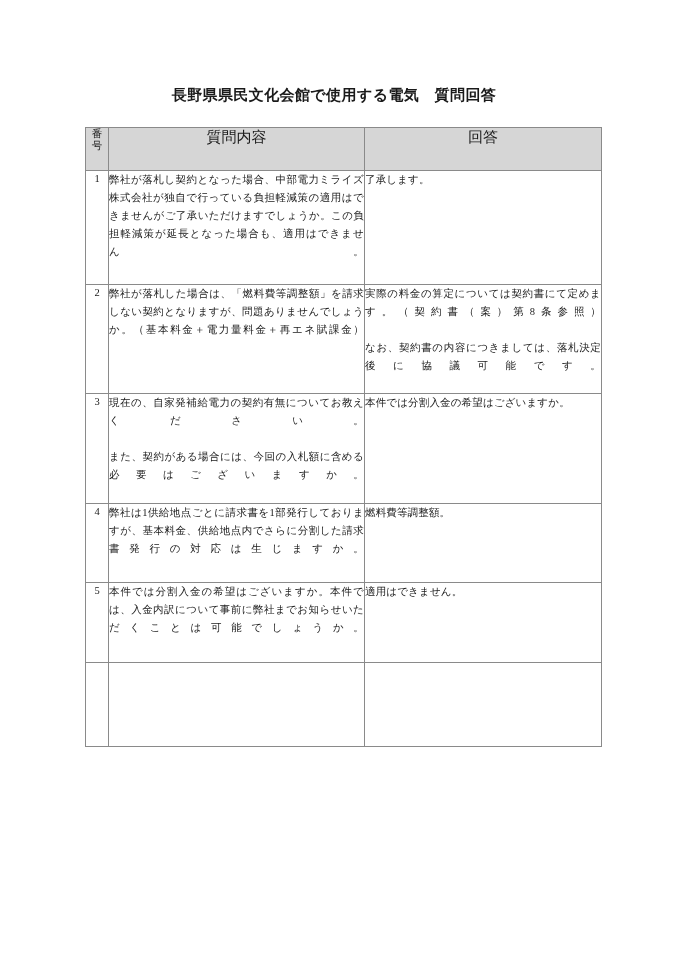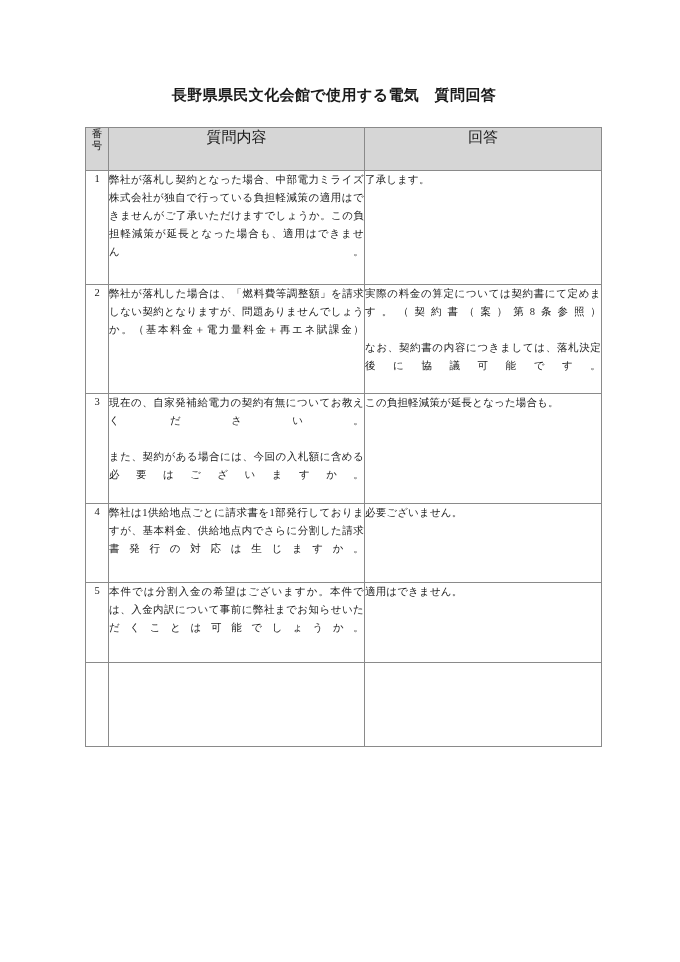--- a/index.html
+++ b/index.html
@@ -185,31 +185,31 @@
           </td>
         </tr>
 
         <tr class="row-3">
           <td class="cell-no">3</td>
           <td class="cell-text cell-q">
             <span class="jtext">現在の、自家発補給電力の契約有無についてお教えください。</span>
             <span class="jtext">また、契約がある場合には、今回の入札額に含める必要はございますか。</span>
           </td>
           <td class="cell-text cell-a">
-            <span class="ans-line">この負担軽減策が延長となった場合も。</span>
+            <span class="ans-line">本件では分割入金の希望はございますか。</span>
           </td>
         </tr>
 
         <tr class="row-4">
           <td class="cell-no">4</td>
           <td class="cell-text cell-q">
             <span class="jtext">弊社は1供給地点ごとに請求書を1部発行しておりますが、基本料金、供給地点内でさらに分割した請求書発行の対応は生じますか。</span>
           </td>
           <td class="cell-text cell-a">
-            <span class="ans-line">必要ございません。</span>
+            <span class="ans-line">燃料費等調整額。</span>
           </td>
         </tr>
 
         <tr class="row-5">
           <td class="cell-no">5</td>
           <td class="cell-text cell-q">
             <span class="jtext">本件では分割入金の希望はございますか。本件では、入金内訳について事前に弊社までお知らせいただくことは可能でしょうか。</span>
           </td>
           <td class="cell-text cell-a">
             <span class="ans-line">適用はできません。</span>

